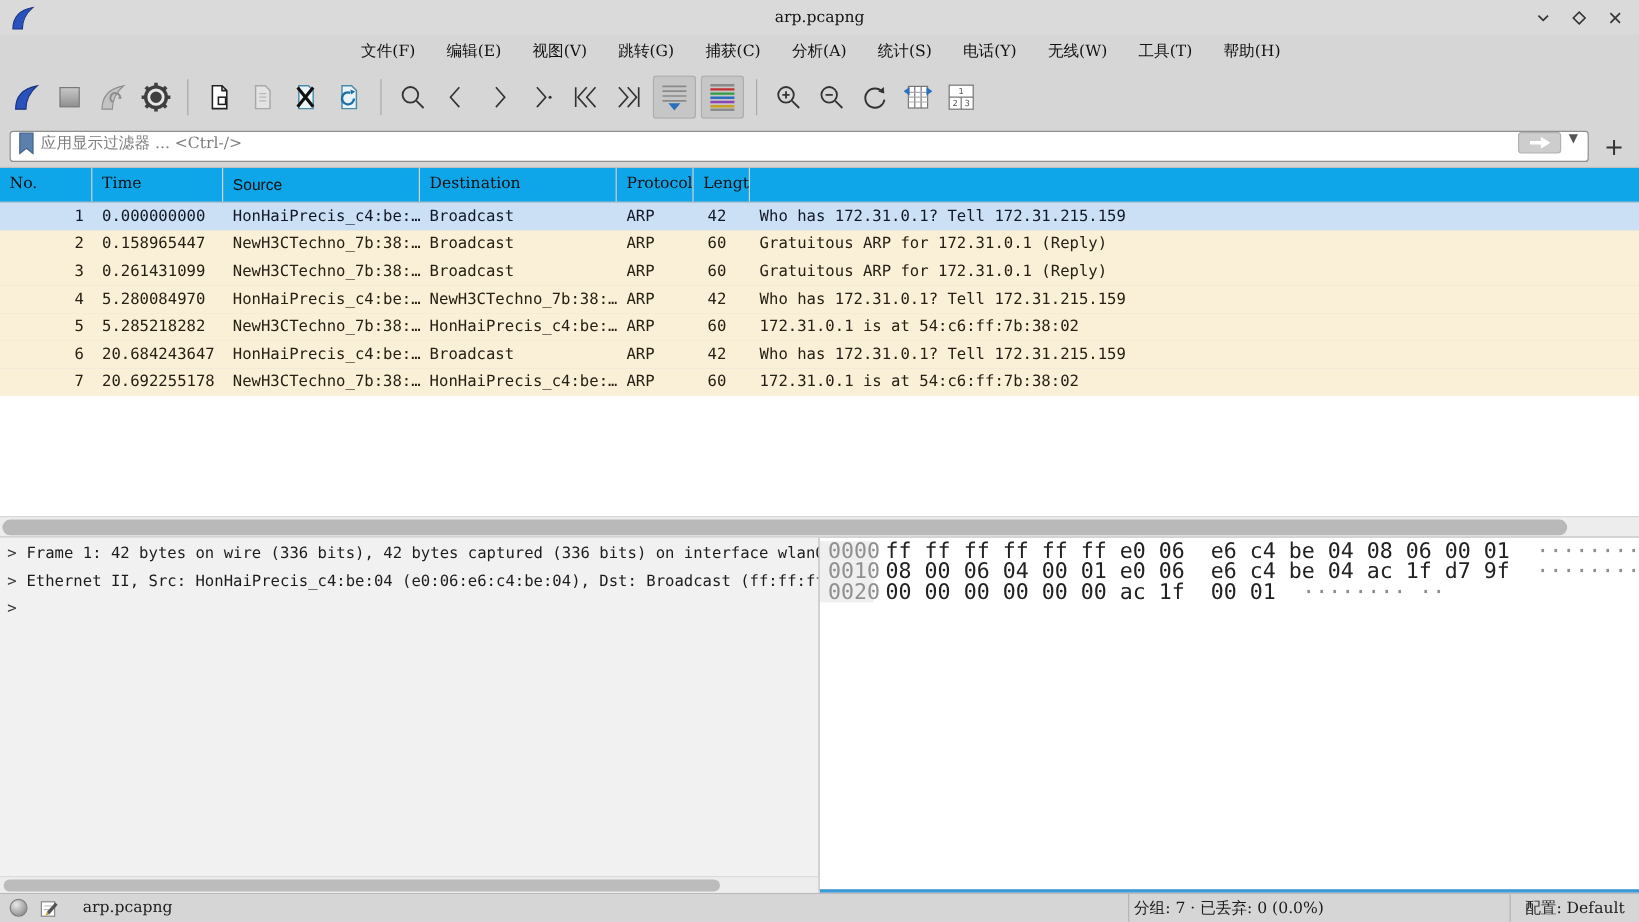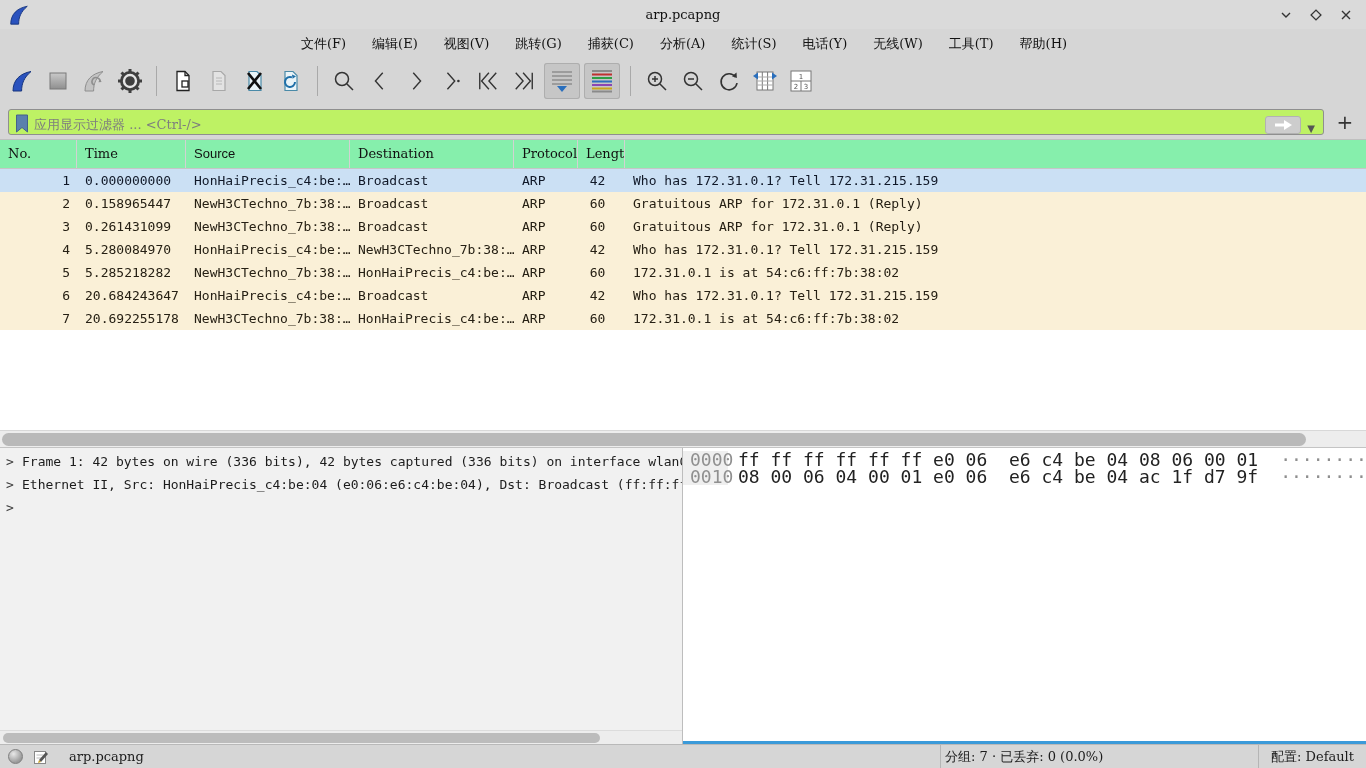--- a/index.html
+++ b/index.html
@@ -24,32 +24,32 @@
   .menu-item { padding:0 13px; line-height:29px; color:#111; }
 
   
   .toolbar { height:46px; display:flex; align-items:center; padding-left:4px; flex:0 0 auto; }
   .tb-btn { width:32px; height:36px; display:flex; align-items:center; justify-content:center; border-radius:3px; margin:0 2px; }
   .tb-btn.toggled { background:#c6c6c6; box-shadow:inset 0 0 0 1px #aeaeae; width:36px; }
   .tb-sep { width:1px; height:30px; background:#a9a9a9; margin:0 8px; }
 
   
   .filterbar { height:36px; display:flex; align-items:center; padding:0 8px; flex:0 0 auto; border-bottom:1px solid #bfbfbf; }
-  .filter-input-wrap { flex:1; height:26px; background:#bef264; border:1px solid #8f8f8f; border-radius:3px;
-    display:flex; align-items:flex-end; padding:0 4px; }
+  .filter-input-wrap { flex:1; height:26px; background:#ffffff; border:1px solid #8f8f8f; border-radius:3px;
+    display:flex; align-items:flex-start; padding:0 4px; }
   .filter-bookmark { width:16px; height:20px; margin:0 4px 0 1px; }
   .filter-placeholder { flex:1; color:#7e7e7e; }
   .filter-apply { width:36px; height:18px; background:#cdcdcd; border:1px solid #b2b2b2; border-radius:3px;
     display:flex; align-items:center; justify-content:center; }
   .filter-caret { margin:0 4px 0 6px; color:#555; font-size:10px; }
   .filter-add { width:26px; height:26px; margin-left:8px; display:flex; align-items:center; justify-content:center;
     font-size:20px; color:#333; font-family:"DejaVu Sans",sans-serif; }
 
   
-  .pkt-header { height:29px; display:flex; background:#86efac; border-bottom:1px solid #c6c6c6; flex:0 0 auto; }
+  .pkt-header { height:29px; display:flex; background:#0ea5e9; border-bottom:1px solid #c6c6c6; flex:0 0 auto; }
   .ph-cell { border-right:1px solid #d2d2d2; line-height:28px; padding-left:8px; color:#111;
     white-space:nowrap; overflow:hidden; }
   .pkt-rows { flex:0 0 auto; }
   .pkt-row { height:23px; display:flex; background:#faf0d7; color:#262014; cursor:default; }
   .pkt-row.selected { background:#cbe0f4; color:#101828; }
   .pc { line-height:23px; white-space:nowrap; overflow:hidden; font-size:13px; }
   .c-no     { width:77px;  text-align:right; padding-right:7px; }
   .c-time   { width:109px; padding-left:8px; }
   .c-src    { width:164px; padding-left:8px; }
   .c-dst    { width:164px; padding-left:8px; }
@@ -464,20 +464,25 @@
     <span class="hex-bytes">ff ff ff ff ff ff e0 06  e6 c4 be 04 08 06 00 01</span>
     <span class="hex-ascii">········ ········</span>
   </div>
 
   <div class="hex-row">
     <span class="hex-offset">0010</span>
     <span class="hex-bytes">08 00 06 04 00 01 e0 06  e6 c4 be 04 ac 1f d7 9f</span>
     <span class="hex-ascii">········ ········</span>
   </div>
 
+  <div class="hex-row">
+    <span class="hex-offset">0020</span>
+    <span class="hex-bytes">00 00 00 00 00 00 ac 1f  00 01</span>
+    <span class="hex-ascii">········ ··</span>
+  </div>
 </div>
   </div>
 </div>
 
 <div class="statusbar">
   <div class="sb-left">
     <div class="expert-ball"></div>
     <svg width="16" height="16" viewBox="0 0 16 16">
       <rect x="1.5" y="2.5" width="11" height="12" fill="#fff" stroke="#888"></rect>
       <g stroke="#bbb" stroke-width="1">

